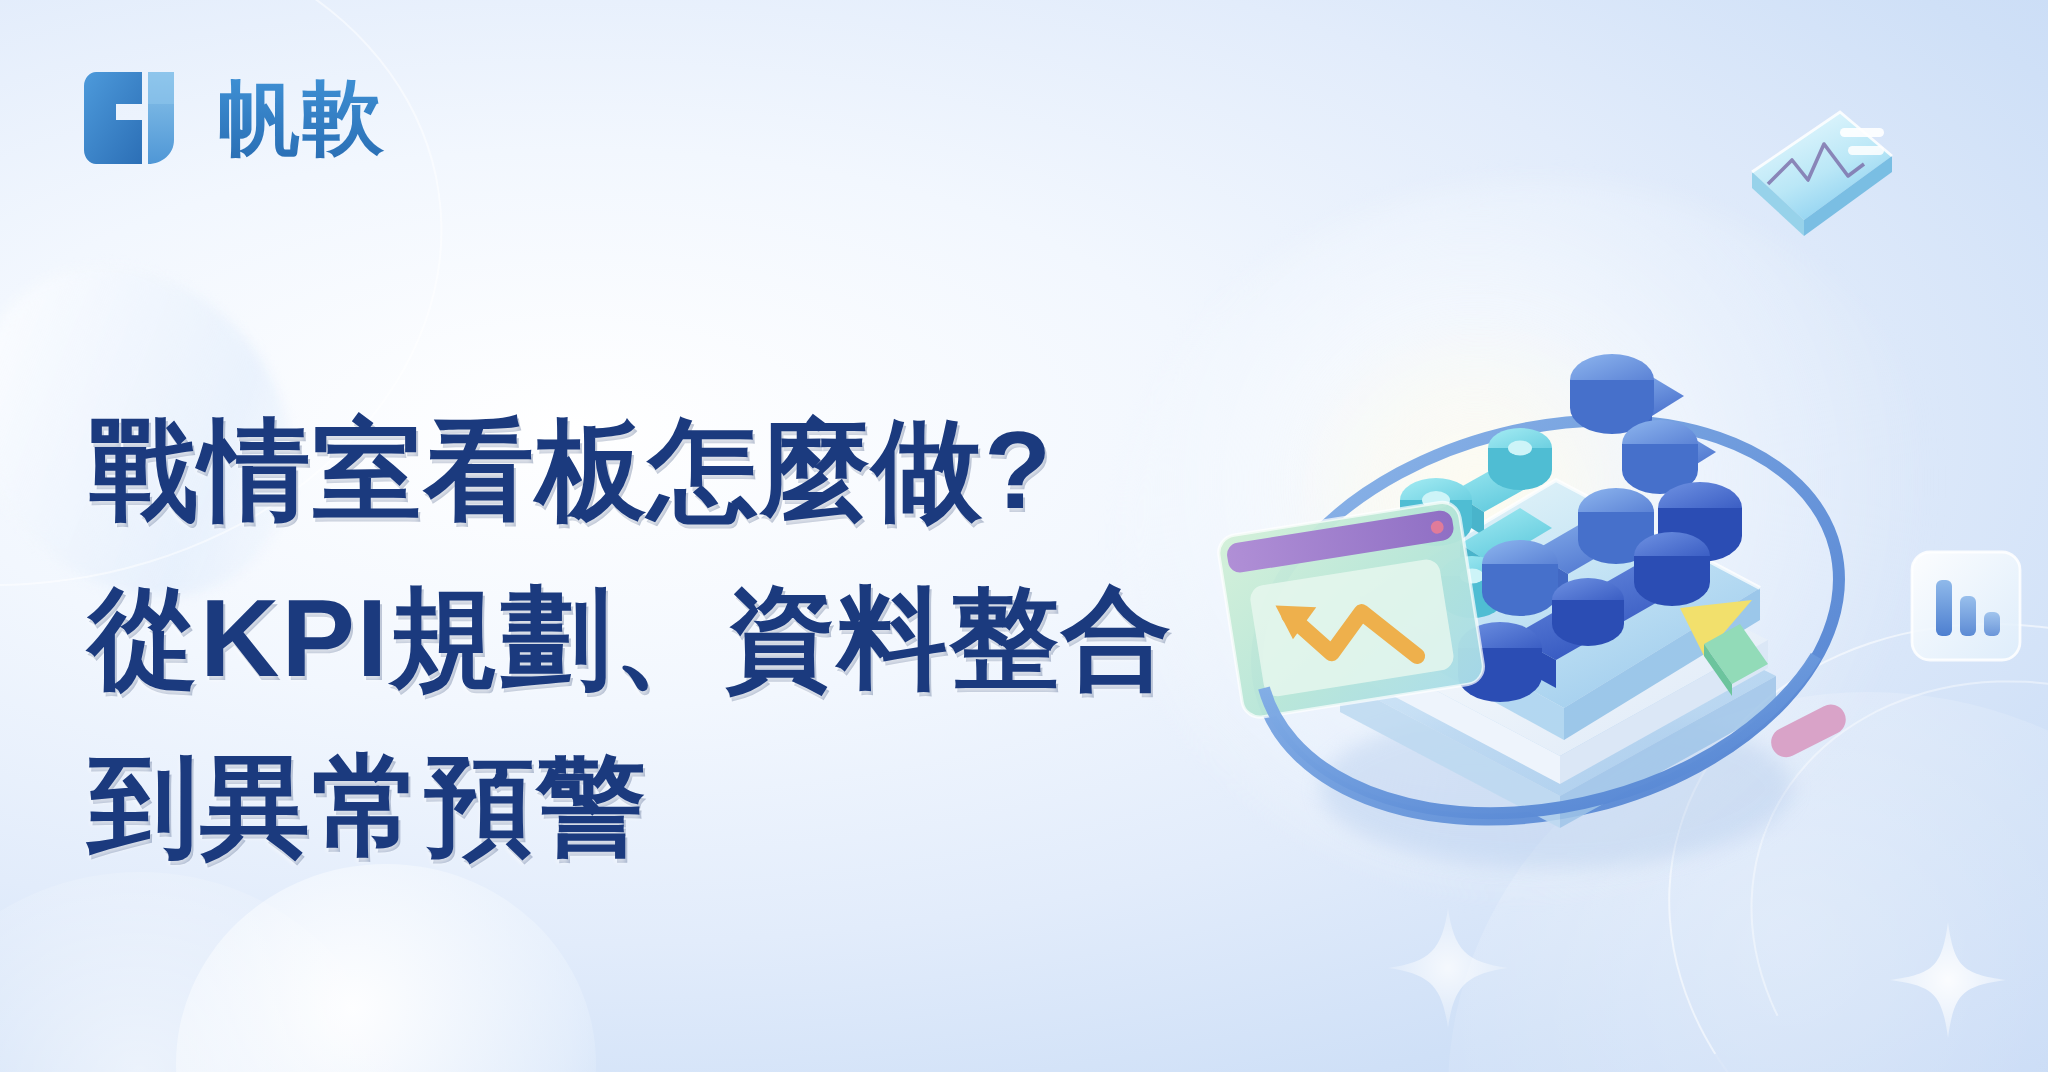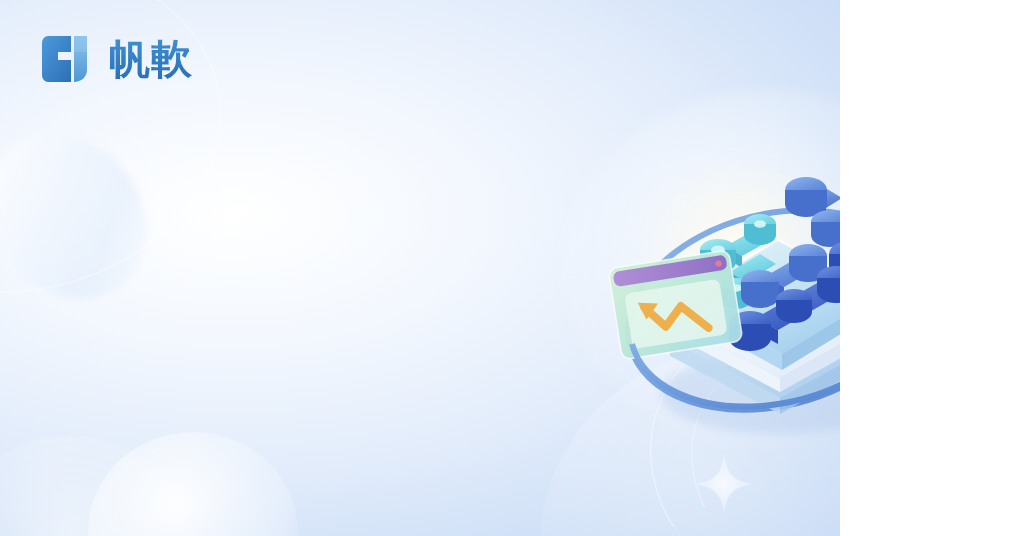--- a/index.html
+++ b/index.html
@@ -8,21 +8,21 @@
   }
   body {
     width: 1024px;
     height: 536px;
     overflow: hidden;
     font-family: "Liberation Sans", sans-serif;
   }
 
   .banner {
     position: relative;
-    width: 840px;
+    width: 1024px;
     height: 536px;
     overflow: hidden;
     background:
       radial-gradient(120% 100% at 28% 40%, #ffffff 0%, #f2f7fe 26%, #e2ecfb 48%, #cfe0f7 68%, #b9d0f3 100%),
       linear-gradient(118deg, #dbe9fb 0%, #e9f2fd 22%, #f3f8fe 40%, #dfeaf9 62%, #b9cff0 84%, #a6c0ec 100%);
   }
 
   
   .bg-layer { position: absolute; inset: 0; pointer-events: none; }
 
@@ -213,20 +213,25 @@
           <stop offset="100%" stop-color="#4f97d6"></stop>
         </linearGradient>
       </defs>
       <path d="M10 6 H33 V22 H20 V30 H33 V52 H10 C7 52 4 49 4 45 V13 C4 9 7 6 10 6 Z" fill="url(#lgA)"></path>
       <path d="M36 6 H49 V40 C49 47 43 52 36 52 V30 H36 Z" fill="url(#lgB)"></path>
       <path d="M36 6 H49 V22 H36 Z" fill="#8fc6ec" opacity=".55"></path>
     </svg>
     <div class="logo-word">帆軟</div>
   </div>
 
+  <div class="headline">
+    <div class="headline-line">戰情室看板怎麼做?</div>
+    <div class="headline-line">從KPI規劃、資料整合</div>
+    <div class="headline-line">到異常預警</div>
+  </div>
 
   <div class="hero">
     <svg viewBox="0 0 330 320" aria-hidden="true">
       <defs>
         <linearGradient id="cardTop" x1="10%" y1="0%" x2="90%" y2="100%">
           <stop offset="0%" stop-color="#e6f6fb" stop-opacity=".95"></stop>
           <stop offset="45%" stop-color="#bfe2f4" stop-opacity=".92"></stop>
           <stop offset="100%" stop-color="#8fc3ea" stop-opacity=".95"></stop>
         </linearGradient>
         <linearGradient id="cardMid" x1="0%" y1="0%" x2="100%" y2="100%">

